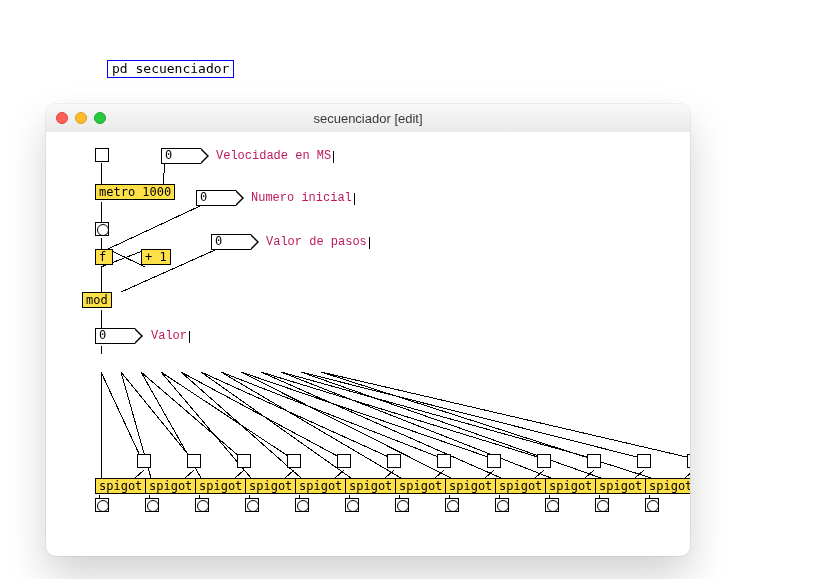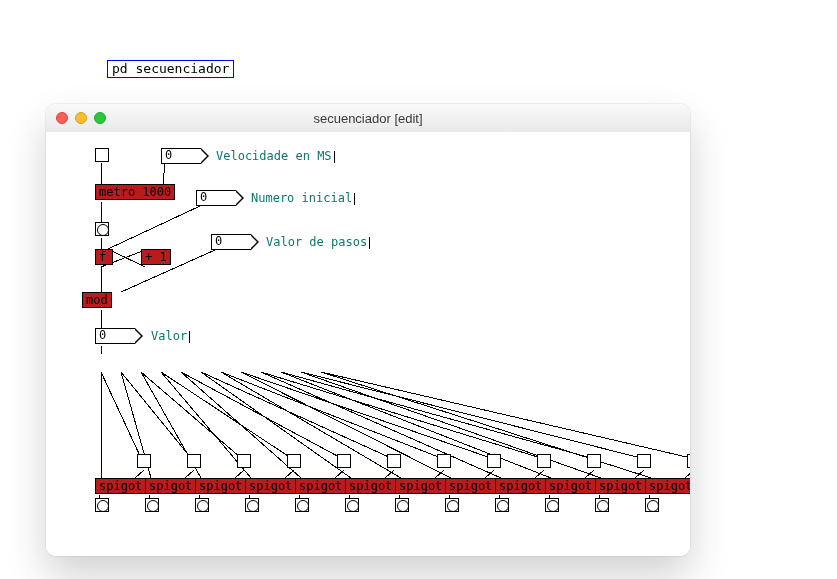--- a/index.html
+++ b/index.html
@@ -103,21 +103,21 @@
     box-sizing: border-box;
     font-family: "DejaVu Sans Mono","Courier New",monospace;
     font-size: 12px;
     line-height: 13px;
     white-space: nowrap;
   }
   .pd-obj {
     border: 1px solid #000;
     padding: 1px 3px 1px 3px;
     height: 16px;
-    background: #b91c1c;
+    background: #fde047;
   }
   .pd-num {
     height: 16px;
     width: 40px;
     border: 1px solid #000;
     border-right: none;
     padding-left: 3px;
     background: #fff;
   }
   .pd-num::after{
@@ -156,21 +156,22 @@
     border-radius:50%;
   }
   .pd-toggle{
     width:14px;height:14px;
     border:1px solid #000;
     background:#fff;
   }
   .pd-comment{
     border:none;
     padding:0;
-    color:#0f766e;
+    color:#be185d;
+    font-family:Liberation Mono, monospace;
   }
   .pd-comment::after{
     
     content:"";
     display:inline-block;
     width:1px;height:12px;
     background:#000;
     vertical-align:bottom;
     margin-left:2px;
   }

